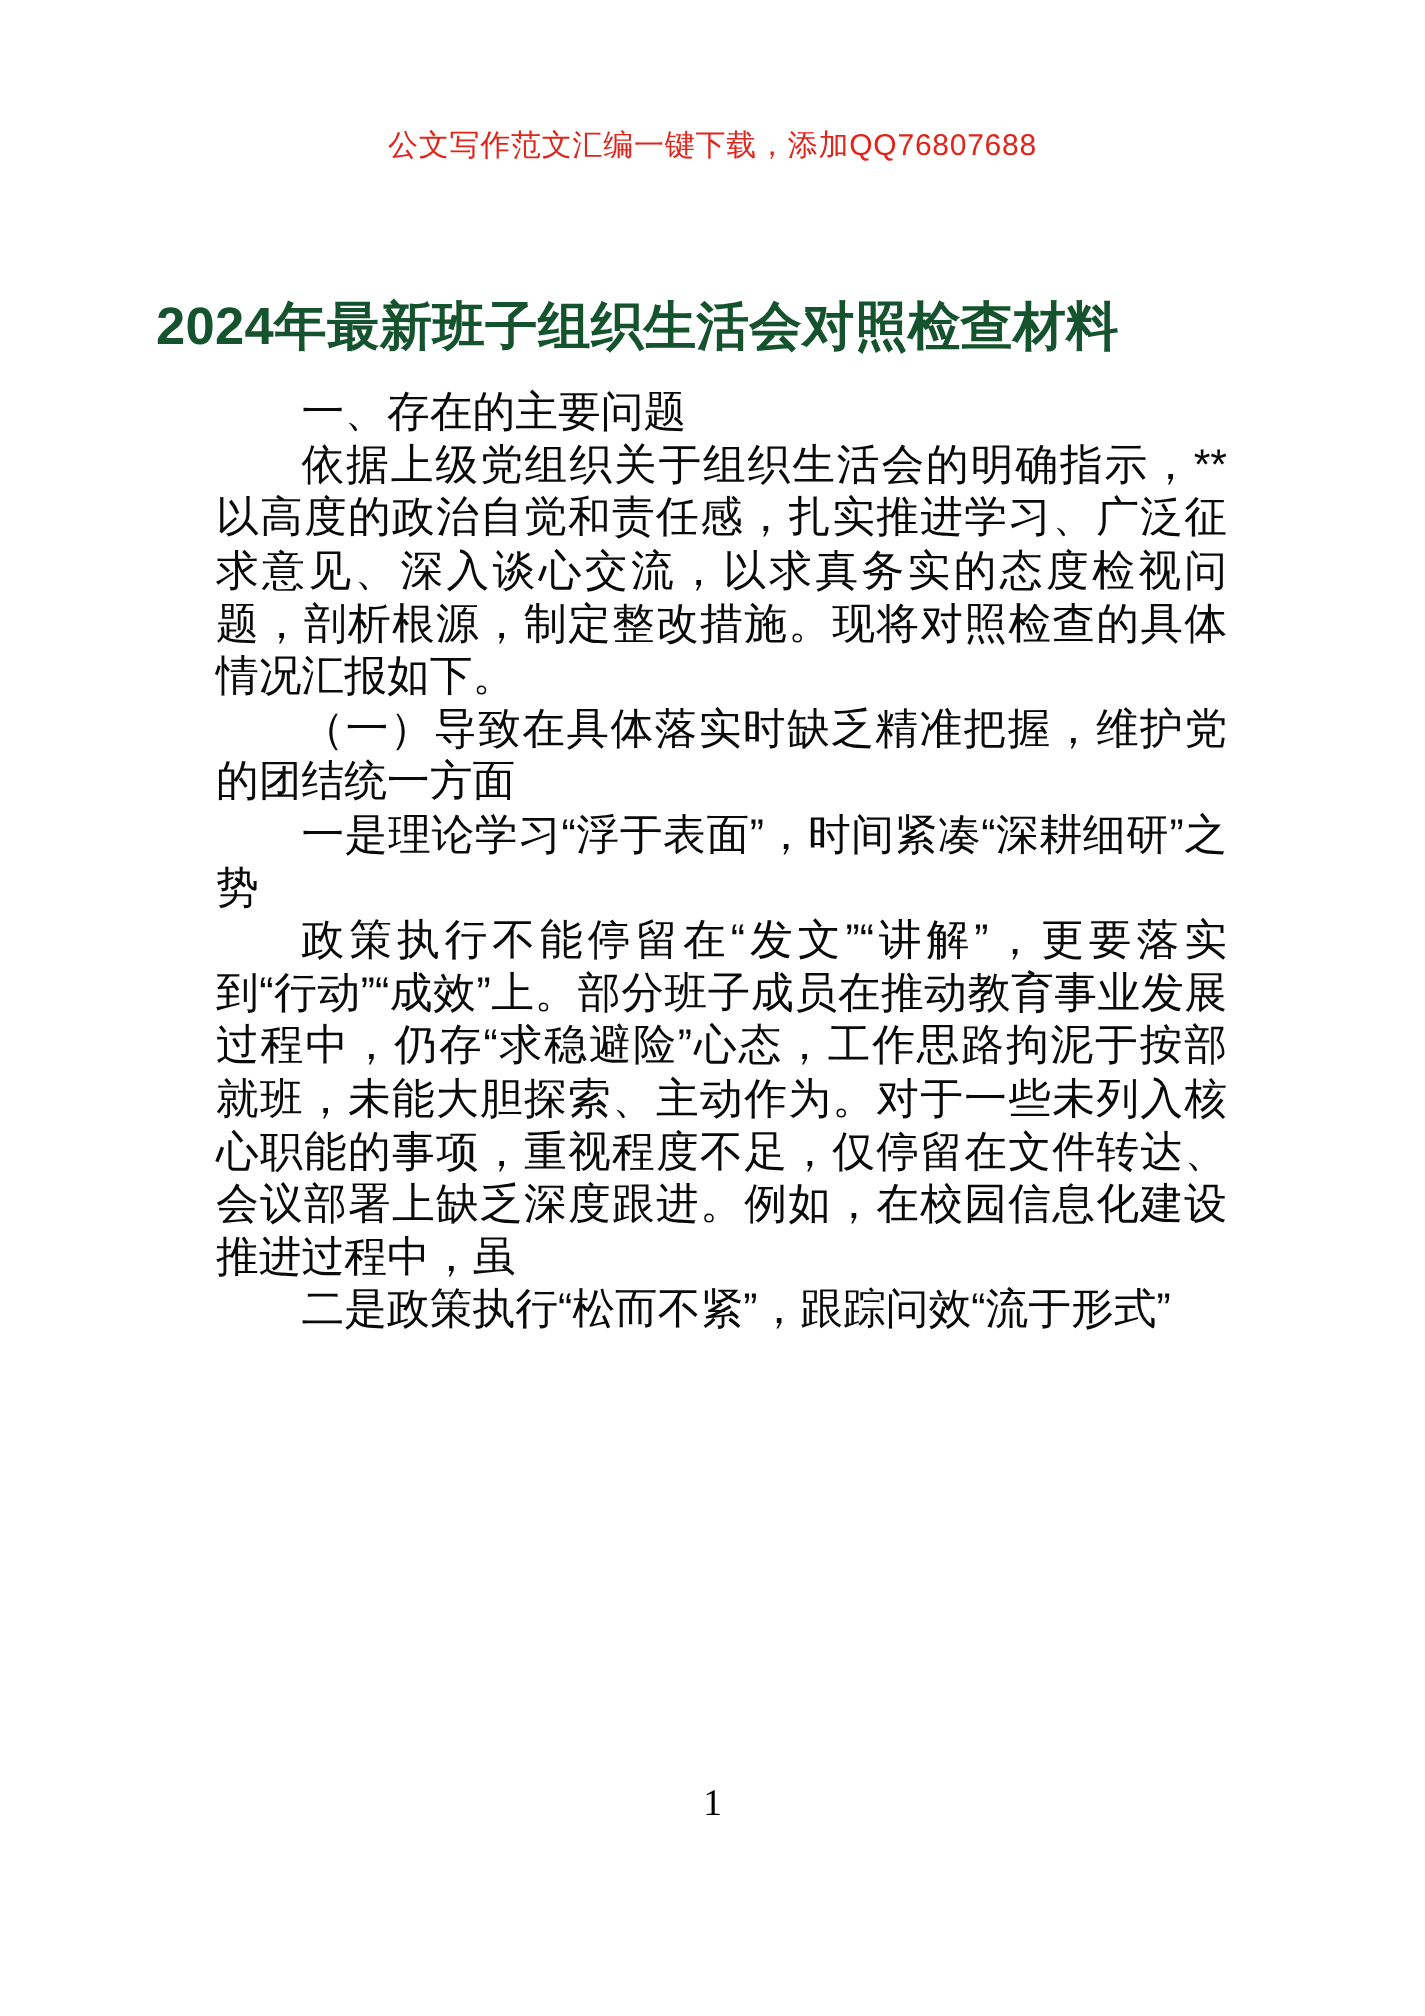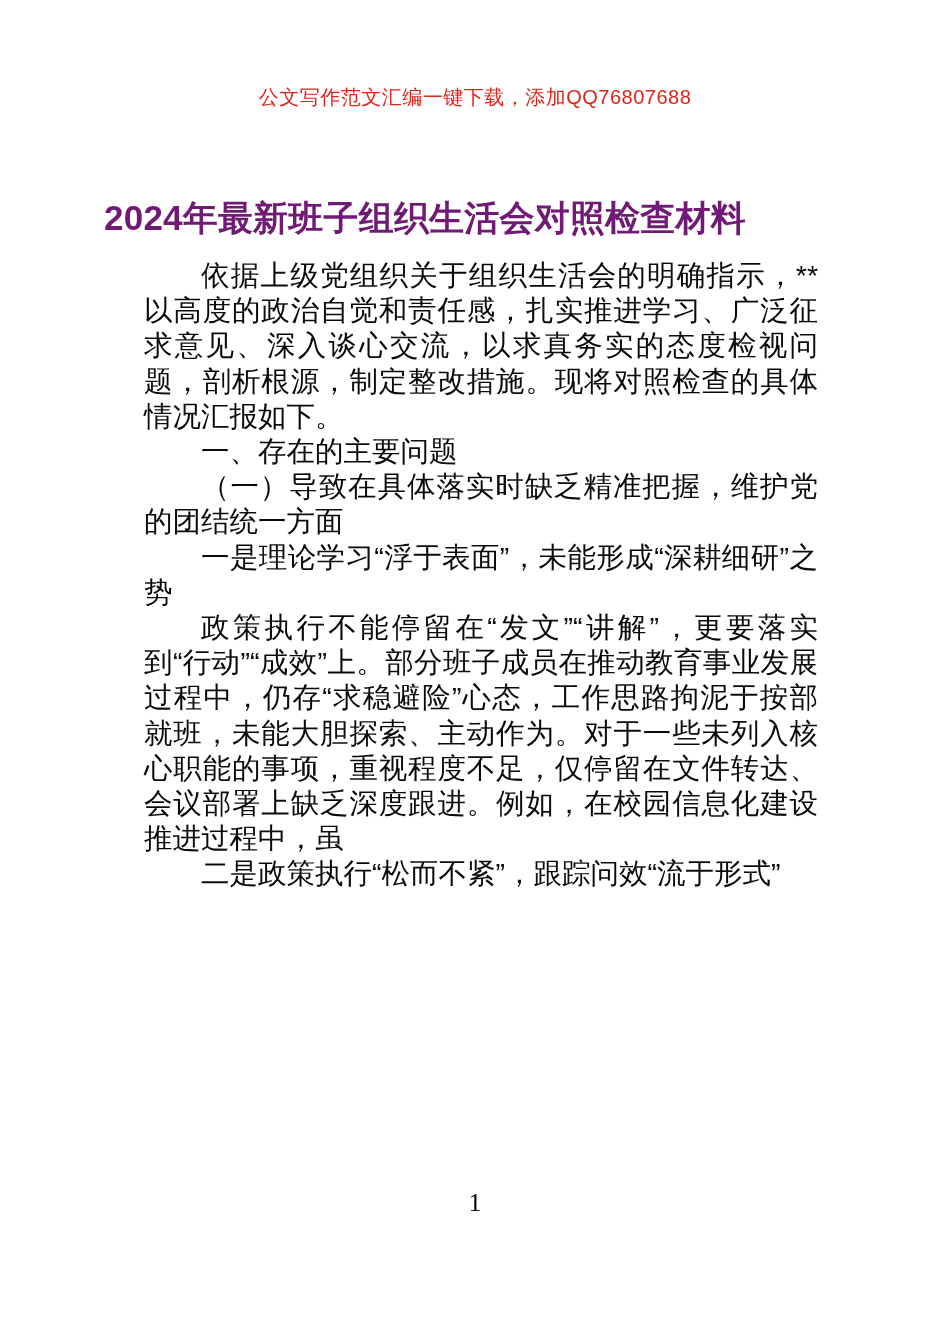--- a/index.html
+++ b/index.html
@@ -40,21 +40,21 @@
   .doc-title {
     position: absolute;
     top: 172px;
     left: 0;
     width: 850px;
     text-align: center;
     font-size: 35px;
     font-weight: 700;
     letter-spacing: 0.2px;
     line-height: 46px;
-    color: #701a75;
+    color: #14532d;
   }
 
   
   .body-block {
     position: absolute;
     top: 258px;
     left: 144px;
     width: 674px;
     font-size: 28.5px;
     line-height: 35.2px;
@@ -86,23 +86,23 @@
 </head>
 <body>
 
 <div class="page">
 
   <div class="promo-header">公文写作范文汇编一键下载，添加QQ76807688</div>
 
   <h1 class="doc-title">2024年最新班子组织生活会对照检查材料</h1>
 
   <div class="body-block">
+    <p class="para">一、存在的主要问题</p>
     <p class="para">依据上级党组织关于组织生活会的明确指示，**以高度的政治自觉和责任感，扎实推进学习、广泛征求意见、深入谈心交流，以求真务实的态度检视问题，剖析根源，制定整改措施。现将对照检查的具体情况汇报如下。</p>
-    <p class="para">一、存在的主要问题</p>
     <p class="para">（一）导致在具体落实时缺乏精准把握，维护党的团结统一方面</p>
-    <p class="para">一是理论学习“浮于表面”，未能形成“深耕细研”之势</p>
+    <p class="para">一是理论学习“浮于表面”，时间紧凑“深耕细研”之势</p>
     <p class="para">政策执行不能停留在“发文”“讲解”，更要落实到“行动”“成效”上。部分班子成员在推动教育事业发展过程中，仍存“求稳避险”心态，工作思路拘泥于按部就班，未能大胆探索、主动作为。对于一些未列入核心职能的事项，重视程度不足，仅停留在文件转达、会议部署上缺乏深度跟进。例如，在校园信息化建设推进过程中，虽</p>
     <p class="para">二是政策执行“松而不紧”，跟踪问效“流于形式”</p>
   </div>
 
   <div class="page-number">1</div>
 
 </div>
 
 </body></html>

